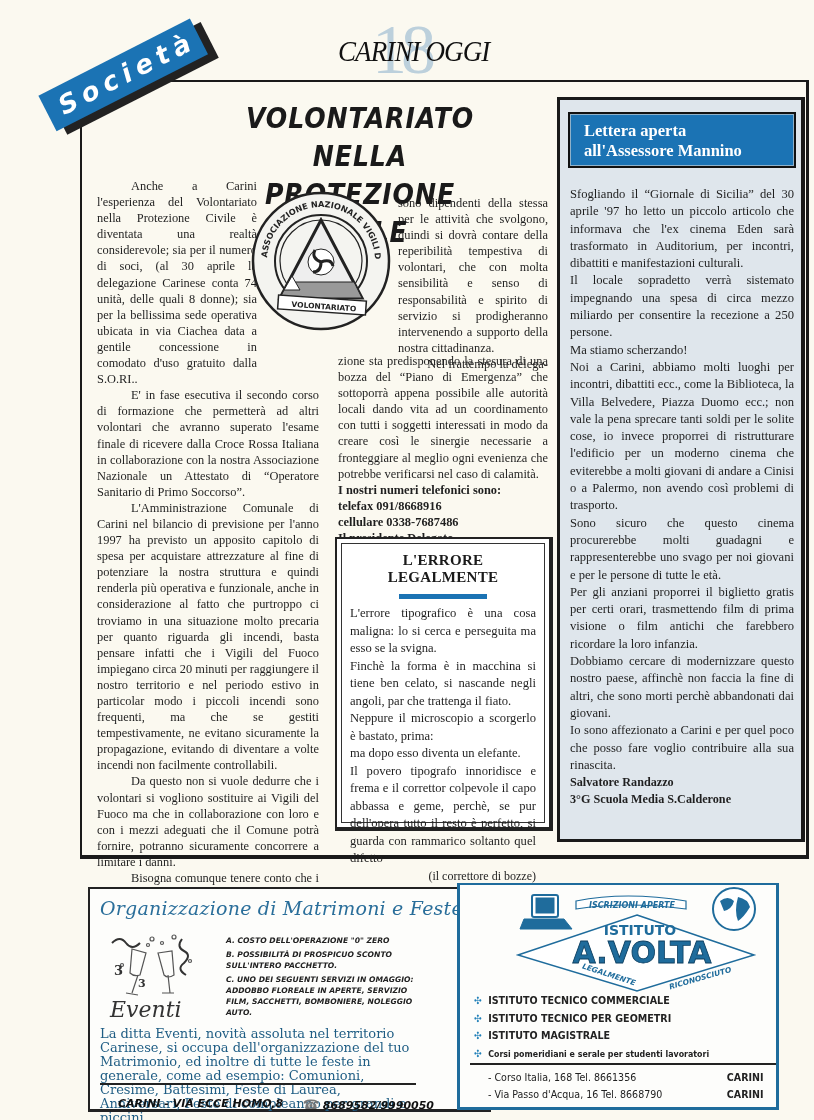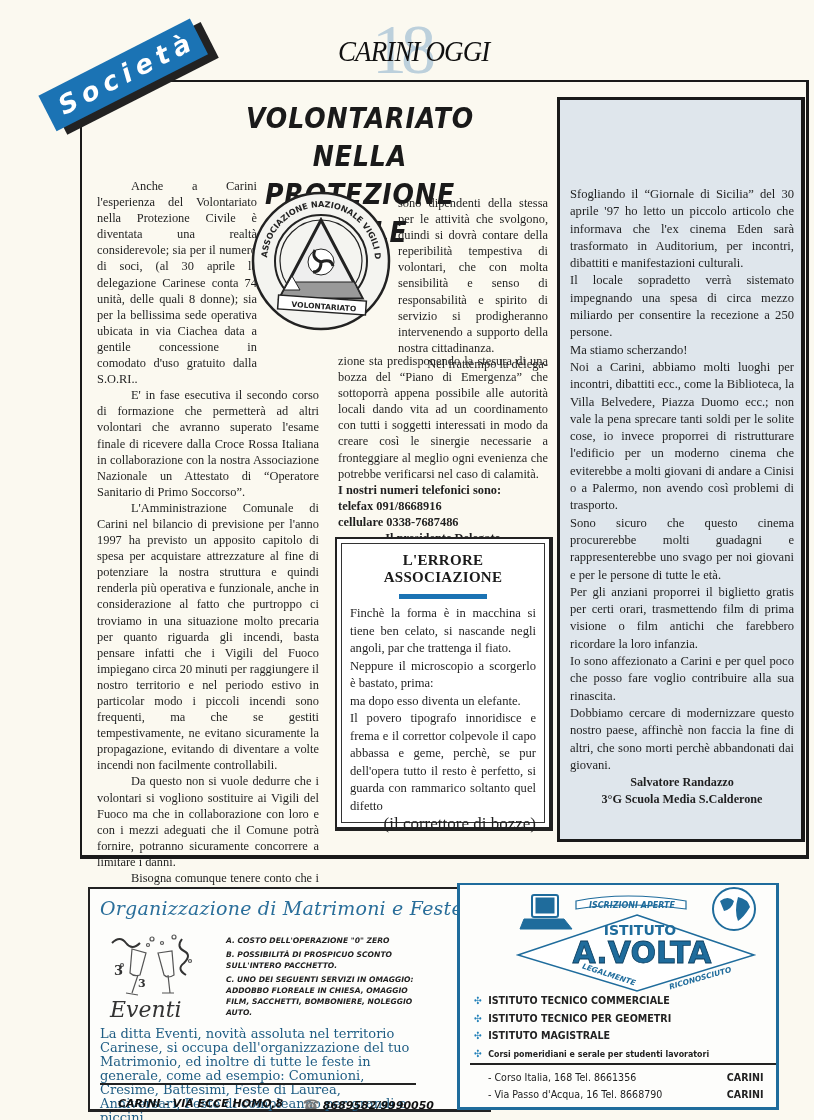--- a/index.html
+++ b/index.html
@@ -21,32 +21,32 @@
 
   .headline { position: absolute; left: 200px; top: 100px; width: 320px; text-align: center; font-family: "DejaVu Sans", sans-serif; font-weight: bold; font-style: italic; font-size: 28px; line-height: 38px; color: #1a1a1a; letter-spacing: 1px; transform: scaleX(0.9); }
 
   .body-text { font-family: "Liberation Serif", serif; font-size: 12.4px; line-height: 16.1px; text-align: justify; color: #1f1f1f; }
   .col1 { position: absolute; left: 97px; top: 178px; width: 222px; }
   .col1 .intro { width: 160px; margin-left: 0; }
   .indent { text-indent: 34px; }
   .col2-top { position: absolute; left: 398px; top: 195px; width: 150px; }
   .col2-mid { position: absolute; left: 338px; top: 353px; width: 210px; }
   .col2-mid .bold { font-weight: bold; text-align: left; }
-  .sign { font-weight: bold; text-align: center; }
+  .sign { font-weight: bold; text-align: left; }
 
   
   .emblem { position: absolute; left: 250px; top: 190px; width: 142px; height: 142px; }
 
   
   .errore { position: absolute; left: 335px; top: 537px; width: 218px; height: 294px; border: 2px solid #222; border-right-width: 4px; border-bottom-width: 4px; background: #fff; }
   .errore-inner { position: absolute; left: 4px; top: 4px; right: 4px; bottom: 4px; border: 1px solid #333; padding: 8px 8px 0 8px; }
   .errore-title { font-family: "Liberation Serif", serif; font-weight: bold; font-size: 15px; text-align: center; letter-spacing: 0.3px; }
   .errore-bar { width: 88px; height: 5px; background: #1b73b4; margin: 8px auto 6px; }
   .errore .body-text { font-size: 12.6px; line-height: 17.5px; }
-  .errore .credit { text-align: right; font-size: 17px; }
+  .errore .credit { text-align: right; font-size: 12px; }
 
   
   .lettera { position: absolute; left: 557px; top: 97px; width: 248px; height: 745px; border: 3px solid #1a1a1a; border-right-width: 4px; background: #dfe6ec; }
   .lettera-head { position: absolute; left: 8px; top: 12px; width: 228px; height: 56px; background: #1b73b4; border: 2px solid #111; box-shadow: 0 0 0 1px #8fb1c9 inset; color: #fff; font-family: "Liberation Serif", serif; font-weight: bold; font-size: 16.5px; line-height: 20px; padding: 7px 0 0 14px; }
   .lettera-body { position: absolute; left: 10px; top: 86px; width: 224px; }
   .lettera-body .body-text { font-size: 12.6px; line-height: 17.3px; }
   .lettera-body .sign { font-size: 12.2px; }
 
   
   .ad-left { position: absolute; left: 88px; top: 887px; width: 403px; height: 225px; border: 2px solid #222; border-right-width: 3px; border-bottom-width: 3px; background: #fdfdfb; }
@@ -126,43 +126,48 @@
   <p>zione sta predisponendo la stesura di una bozza del “Piano di Emergenza” che sottoporrà appena possibile alle autorità locali dando vita ad un coordinamento con tutti i soggetti interessati in modo da creare così le sinergie necessarie a fronteggiare al meglio ogni evenienza che potrebbe verificarsi nel caso di calamità.</p>
   <p class="bold">I nostri numeri telefonici sono:</p>
   <p class="bold">telefax 091/8668916</p>
   <p class="bold">cellulare 0338-7687486</p>
   <p class="sign">Il presidente Delegato</p>
   <p class="sign">(Giancarlo Sala)</p>
 </div>
 
 <div class="errore">
   <div class="errore-inner">
-    <div class="errore-title">L'ERRORE ASSOCIAZIONE</div>
+    <div class="errore-title">L'ERRORE LEGALMENTE</div>
     <div class="errore-bar"></div>
     <div class="body-text">
+      <p>L'errore tipografico è una cosa maligna: lo si cerca e perseguita ma esso se la svigna.</p>
       <p>Finchè la forma è in macchina si tiene ben celato, si nascande negli angoli, par che trattenga il fiato.</p>
       <p>Neppure il microscopio a scorgerlo è bastato, prima:</p>
       <p>ma dopo esso diventa un elefante.</p>
       <p>Il povero tipografo innoridisce e frema e il correttor colpevole il capo abbassa e geme, perchè, se pur dell'opera tutto il resto è perfetto, si guarda con rammarico soltanto quel difetto</p>
       <p class="credit">(il correttore di bozze)</p>
     </div>
   </div>
 </div>
 
 <div class="lettera">
+  <div class="lettera-head">
+    <div>Lettera aperta</div>
+    <div>all'Assessore Mannino</div>
+  </div>
   <div class="lettera-body">
     <div class="body-text">
       <p>Sfogliando il “Giornale di Sicilia” del 30 aprile '97 ho letto un piccolo articolo che informava che l'ex cinema Eden sarà trasformato in Auditorium, per incontri, dibattiti e manifestazioni culturali.</p>
       <p>Il locale sopradetto verrà sistemato impegnando una spesa di circa mezzo miliardo per consentire la recezione a 250 persone.</p>
       <p>Ma stiamo scherzando!</p>
       <p>Noi a Carini, abbiamo molti luoghi per incontri, dibattiti ecc., come la Biblioteca, la Villa Belvedere, Piazza Duomo ecc.; non vale la pena sprecare tanti soldi per le solite cose, io invece proporrei di ristrutturare l'edificio per un moderno cinema che eviterebbe a molti giovani di andare a Cinisi o a Palermo, non avendo così problemi di trasporto.</p>
       <p>Sono sicuro che questo cinema procurerebbe molti guadagni e rappresenterebbe uno svago per noi giovani e per le persone di tutte le età.</p>
       <p>Per gli anziani proporrei il biglietto gratis per certi orari, trasmettendo film di prima visione o film antichi che farebbero ricordare la loro infanzia.</p>
+      <p>Dobbiamo cercare di modernizzare questo nostro paese, affinchè non faccia la fine di altri, che sono morti perchè abbandonati dai giovani.</p>
       <p>Io sono affezionato a Carini e per quel poco che posso fare voglio contribuire alla sua rinascita.</p>
-      <p>Dobbiamo cercare di modernizzare questo nostro paese, affinchè non faccia la fine di altri, che sono morti perchè abbandonati dai giovani.</p>
       <p class="sign">Salvatore Randazzo</p>
       <p class="sign">3°G Scuola Media S.Calderone</p>
     </div>
   </div>
 </div>
 
 <div class="ad-left">
   <div class="ad-left-title">Organizzazione di Matrimoni e Feste</div>
   <div class="ad-left-illus">
     <svg width="110" height="92" viewBox="0 0 110 92">
@@ -181,21 +186,21 @@
           <circle cx="20" cy="34" r="1.5"></circle>
       </g>
       <text x="12" y="44" font-family="DejaVu Serif, serif" font-size="13" font-weight="bold" fill="#333">3</text>
       <text x="36" y="56" font-family="DejaVu Serif, serif" font-size="11" font-weight="bold" fill="#333">3</text>
       <text x="8" y="86" font-family="DejaVu Serif, serif" font-style="italic" font-size="22" fill="#333">Eventi</text>
     </svg>
   </div>
   <div class="ad-left-list">
     <p>A. COSTO DELL'OPERAZIONE "0" ZERO</p>
     <p>B. POSSIBILITÀ DI PROSPICUO SCONTO SULL'INTERO PACCHETTO.</p>
-    <p>C. UNO DEI SEGUENTI SERVIZI IN OMAGGIO: ADDOBBO FLOREALE IN CHIESA, OMAGGIO FILM, SACCHETTI, BOMBONIERE, NOLEGGIO AUTO.</p>
+    <p>C. UNO DEI SEGUENTI SERVIZI IN OMAGGIO: ADDOBBO FLOREALE IN APERTE, SERVIZIO FILM, SACCHETTI, BOMBONIERE, NOLEGGIO AUTO.</p>
   </div>
   <div class="ad-left-desc">La ditta Eventi, novità assoluta nel territorio Carinese, si occupa dell'organizzazione del tuo Matrimonio, ed inoltre di tutte le feste in generale, come ad esempio: Comunioni, Cresime, Battesimi, Feste di Laurea, Anniversari, Feste di compleanno per grandi e piccini.</div>
   <div class="ad-left-rule"></div>
   <div class="ad-left-foot">
     <span>CARINI - VIA ECCE HOMO,8</span>
     <span><span class="phone-icon">☎</span><span>8689582/9990050</span></span>
   </div>
 </div>
 
 <div class="ad-right">

